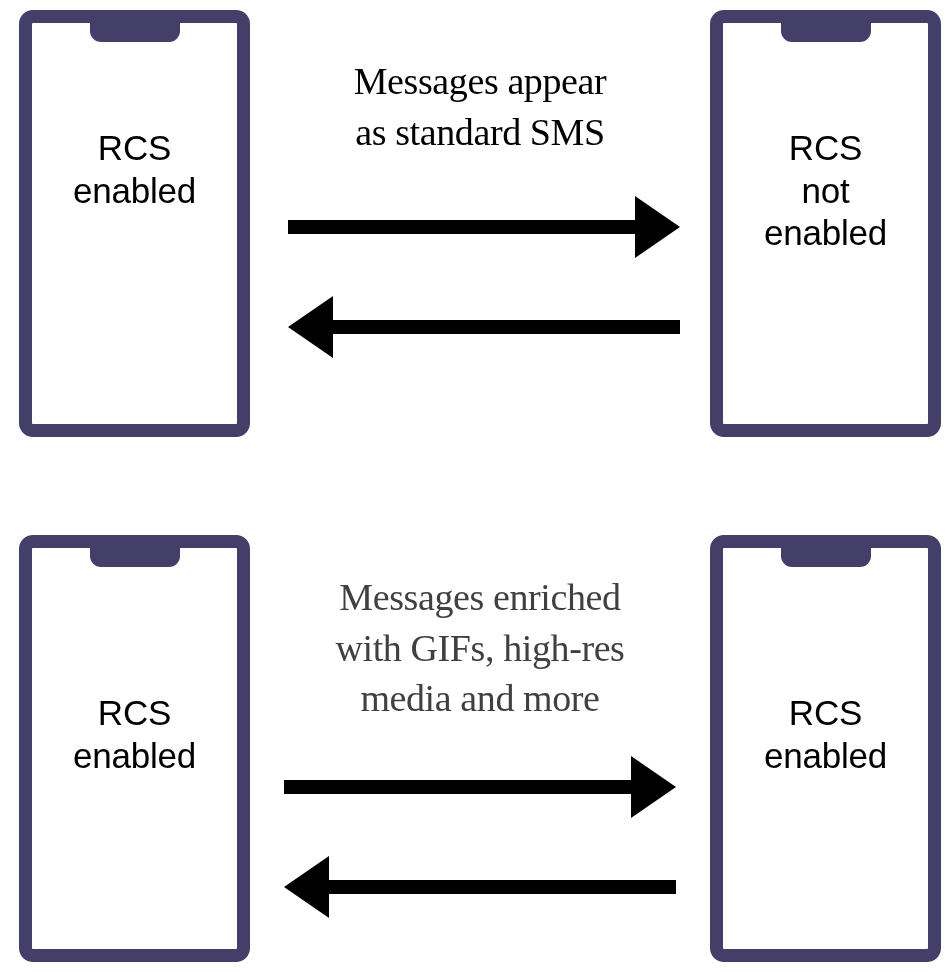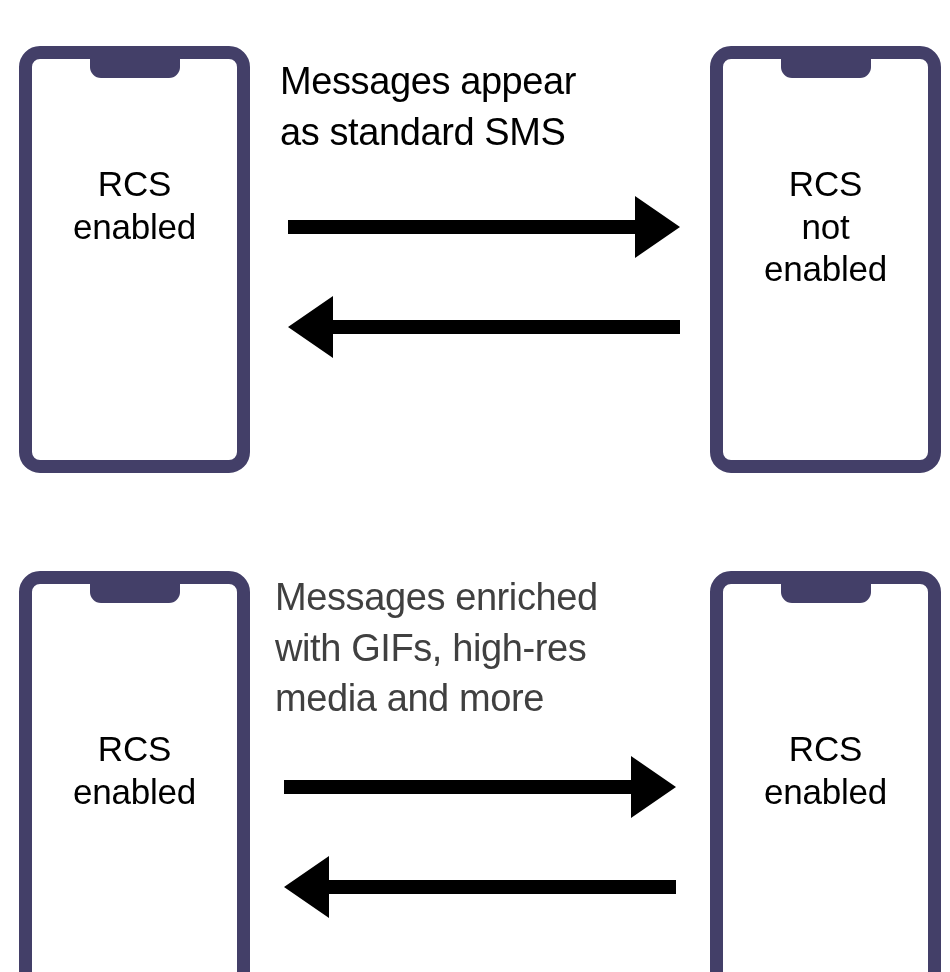--- a/index.html
+++ b/index.html
@@ -21,23 +21,22 @@
     height: 972px;
     background: #ffffff;
     overflow: hidden;
   }
 
   
   .phone {
     position: absolute;
     box-sizing: border-box;
     border: 13px solid var(--frame, #433F68);
-    border-radius: 21px;
+    border-radius: 14px;
     background: #ffffff;
-    margin-top: 36px;
   }
   .phone .notch {
     position: absolute;
     top: -1px;
     left: 50%;
     transform: translateX(-50%);
     width: 90px;
     height: 20px;
     background: var(--frame, #433F68);
     border-bottom-left-radius: 11px;
@@ -62,26 +61,27 @@
   #phone-br { left: 710px; top: 535px; width: 231px; height: 427px; }
 
   #phone-tl .screen-label { top: 104px; }
   #phone-tr .screen-label { top: 104px; }
   #phone-bl .screen-label { top: 144px; }
   #phone-br .screen-label { top: 144px; }
 
   
   .caption {
     position: absolute;
-    text-align: left;
+    text-align: center;
     color: #000000;
     font-size: 38px;
     line-height: 1.33;
     letter-spacing: -0.4px;
     white-space: pre-line;
+    font-family: Liberation Serif, serif;
   }
   #caption-top    { left: 280px; top: 56px;  width: 400px; }
   #caption-bottom { left: 275px; top: 572px; width: 410px; }
 
   
   .arrow {
     position: absolute;
     display: block;
   }
   #arrow-top-right    { left: 288px; top: 196px; }

